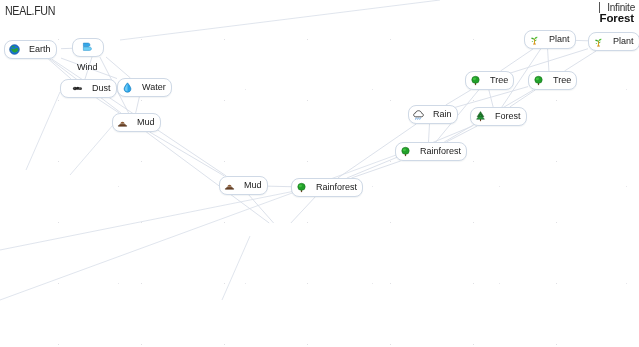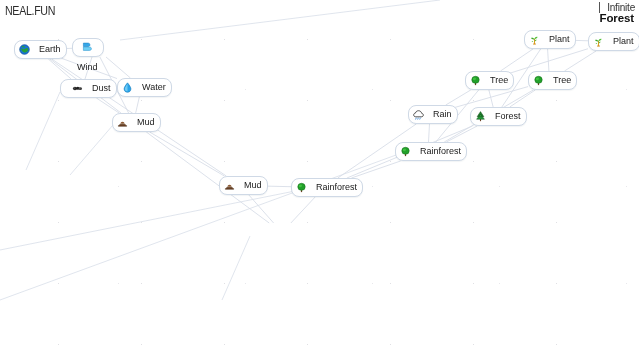--- a/index.html
+++ b/index.html
@@ -107,21 +107,21 @@
       <line x1="570" y1="40.21875" x2="588" y2="40.78125" stroke="#d8dee8" stroke-width="0.9"></line>
     </svg>
 
   <div class="brand">NEAL.FUN</div>
 
   <div class="title">
     <span class="t1">Infinite</span>
     <span class="t2">Forest</span>
   </div>
 
-<div class="node" style="left: 14px; top: 40px;">
+<div class="node" style="left: 4px; top: 40px;">
       <span style="display: flex;">
         <svg class="ic" viewBox="0 0 16 16" xmlns="http://www.w3.org/2000/svg">
           <circle cx="8" cy="8" r="7" fill="#1a74d4"></circle>
                 <path d="M3 6c2 0 2.5 2 4.5 1.5S11 5 13 6.5c.5 1.3.3 3-1 4.4-1.6 1.8-4 2-5.6.8C4.6 10.4 3 8.5 3 6z" fill="#27a03a"></path>
                 <path d="M4 3.5c1.6-1 3.4-.9 4.4.2.6.8-.4 1.6-1.6 1.5C5.6 5.1 4.4 4.6 4 3.5z" fill="#27a03a"></path>
                 <circle cx="8" cy="8" r="7" fill="none" stroke="#0d4e96" stroke-width="1"></circle>
         </svg>
       </span>
       <span class="lbl">Earth</span>
     </div>

